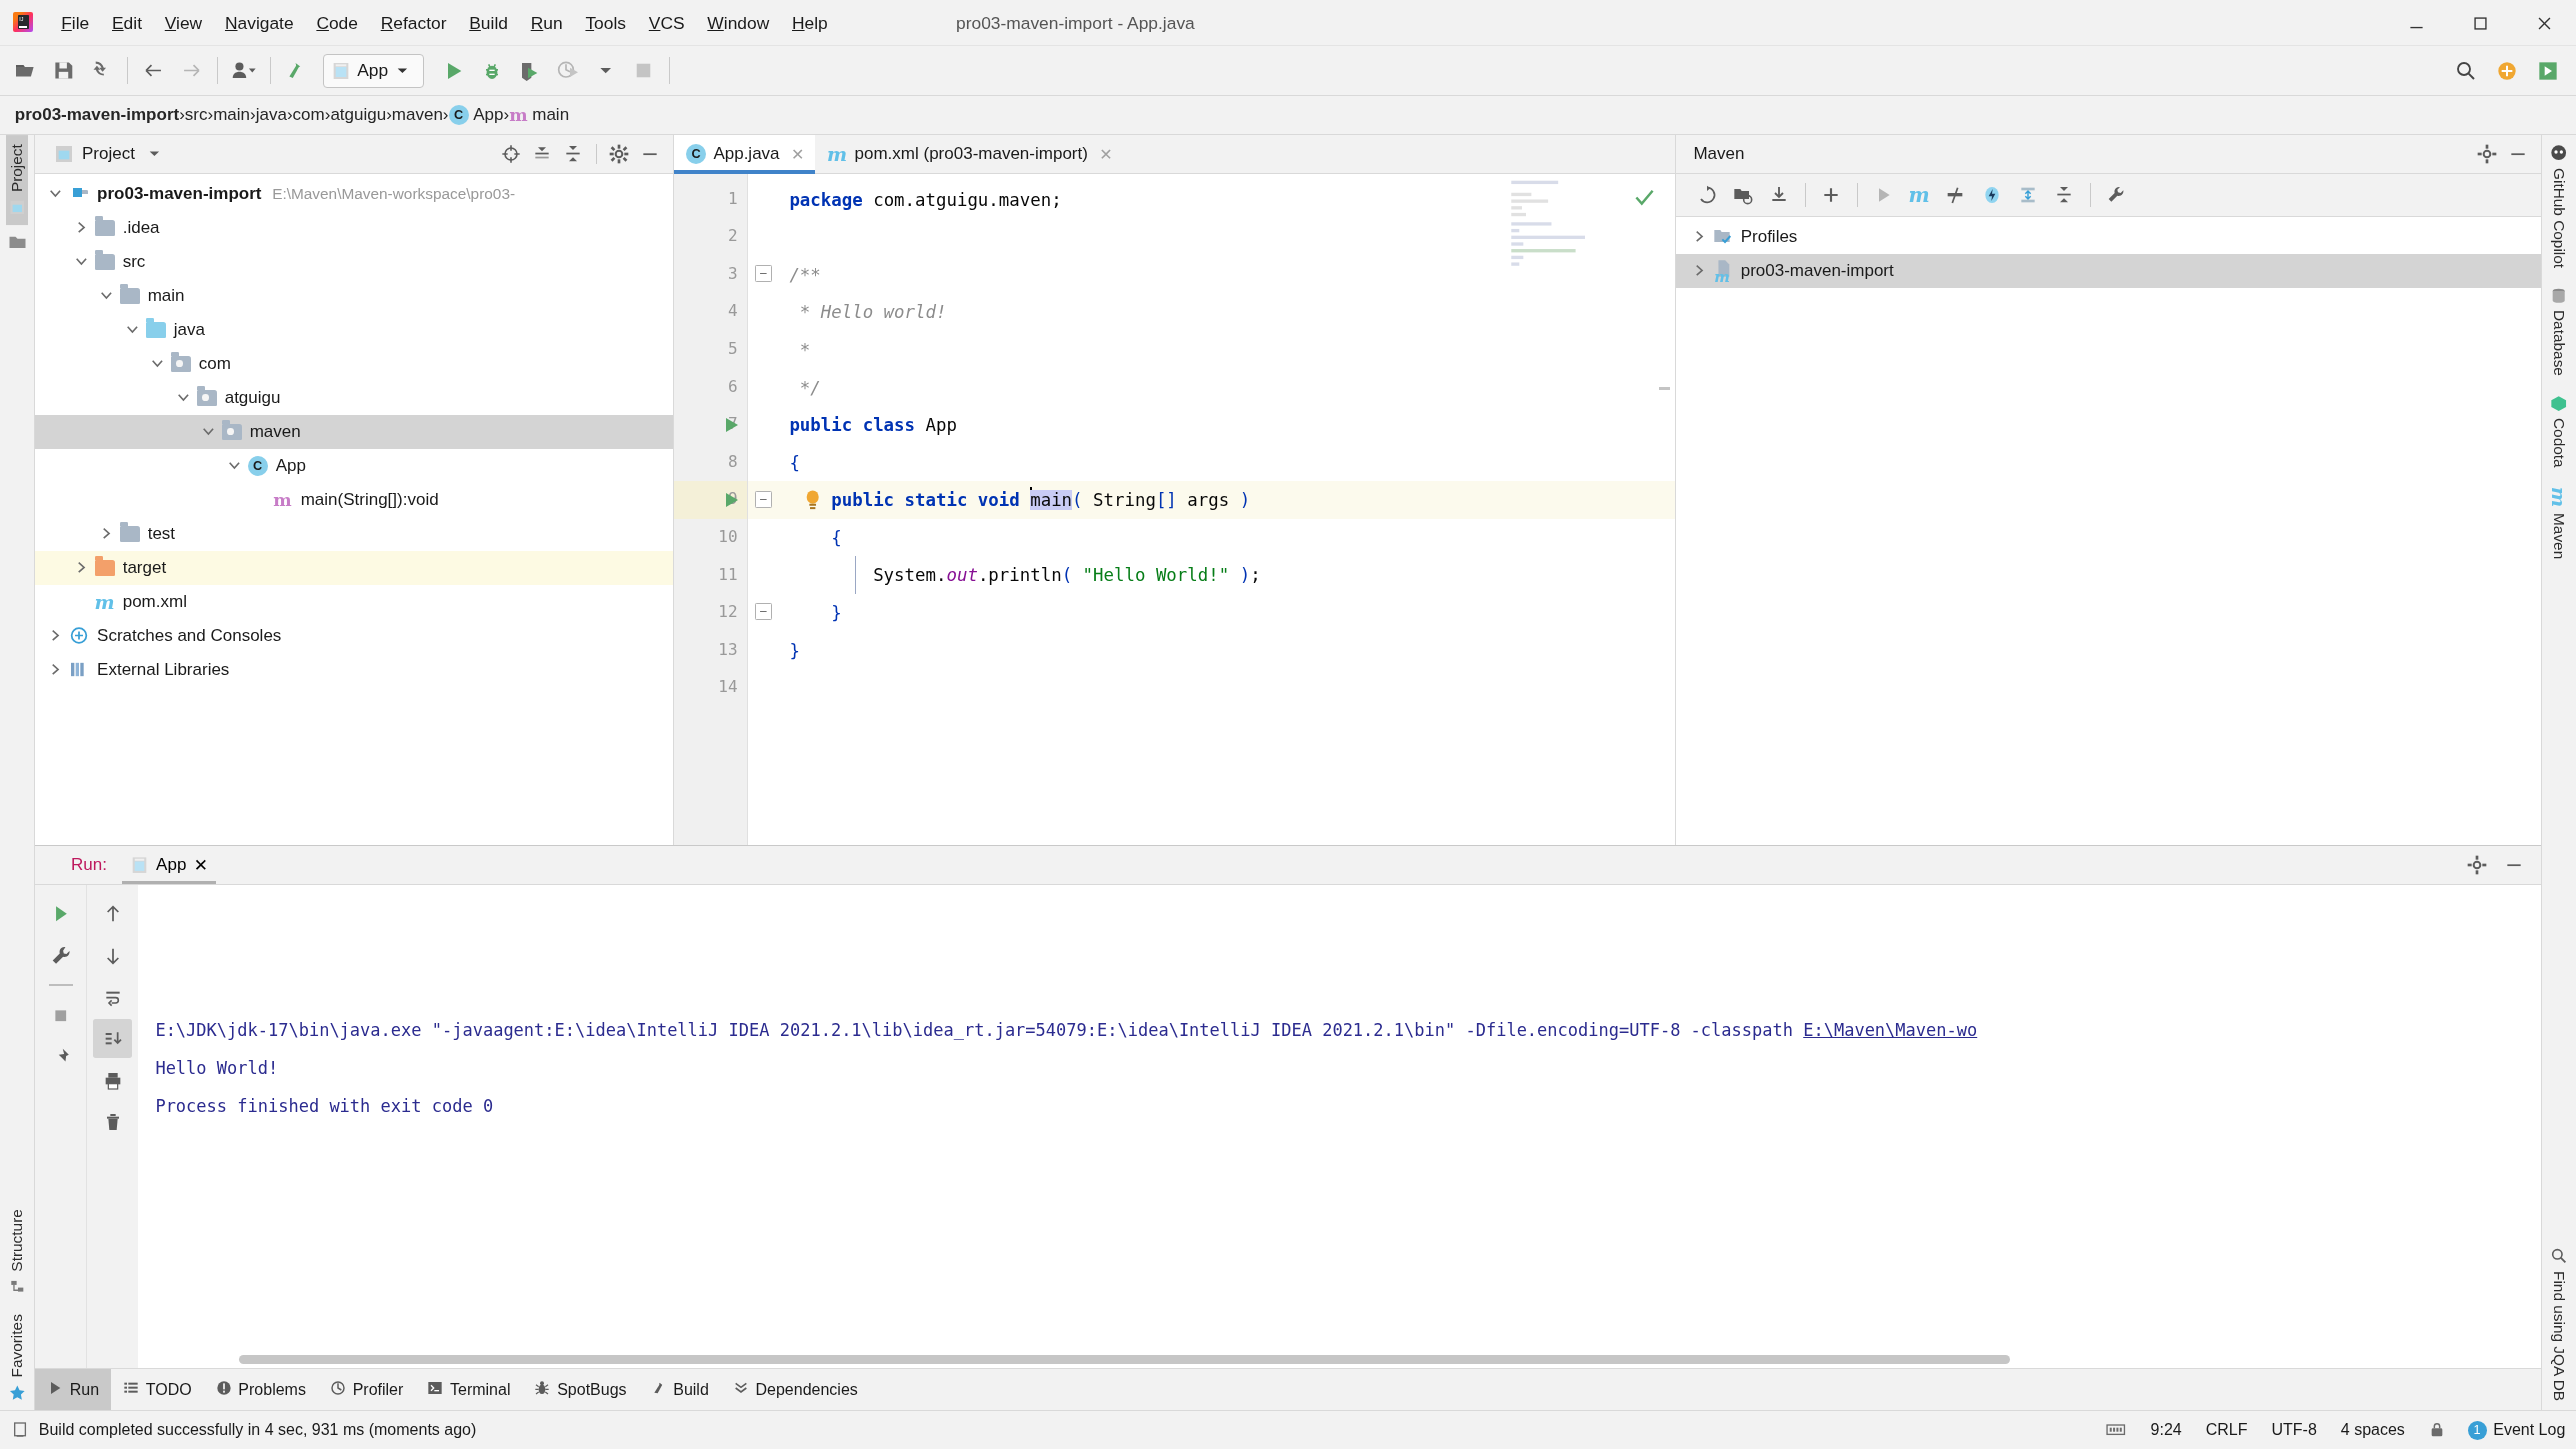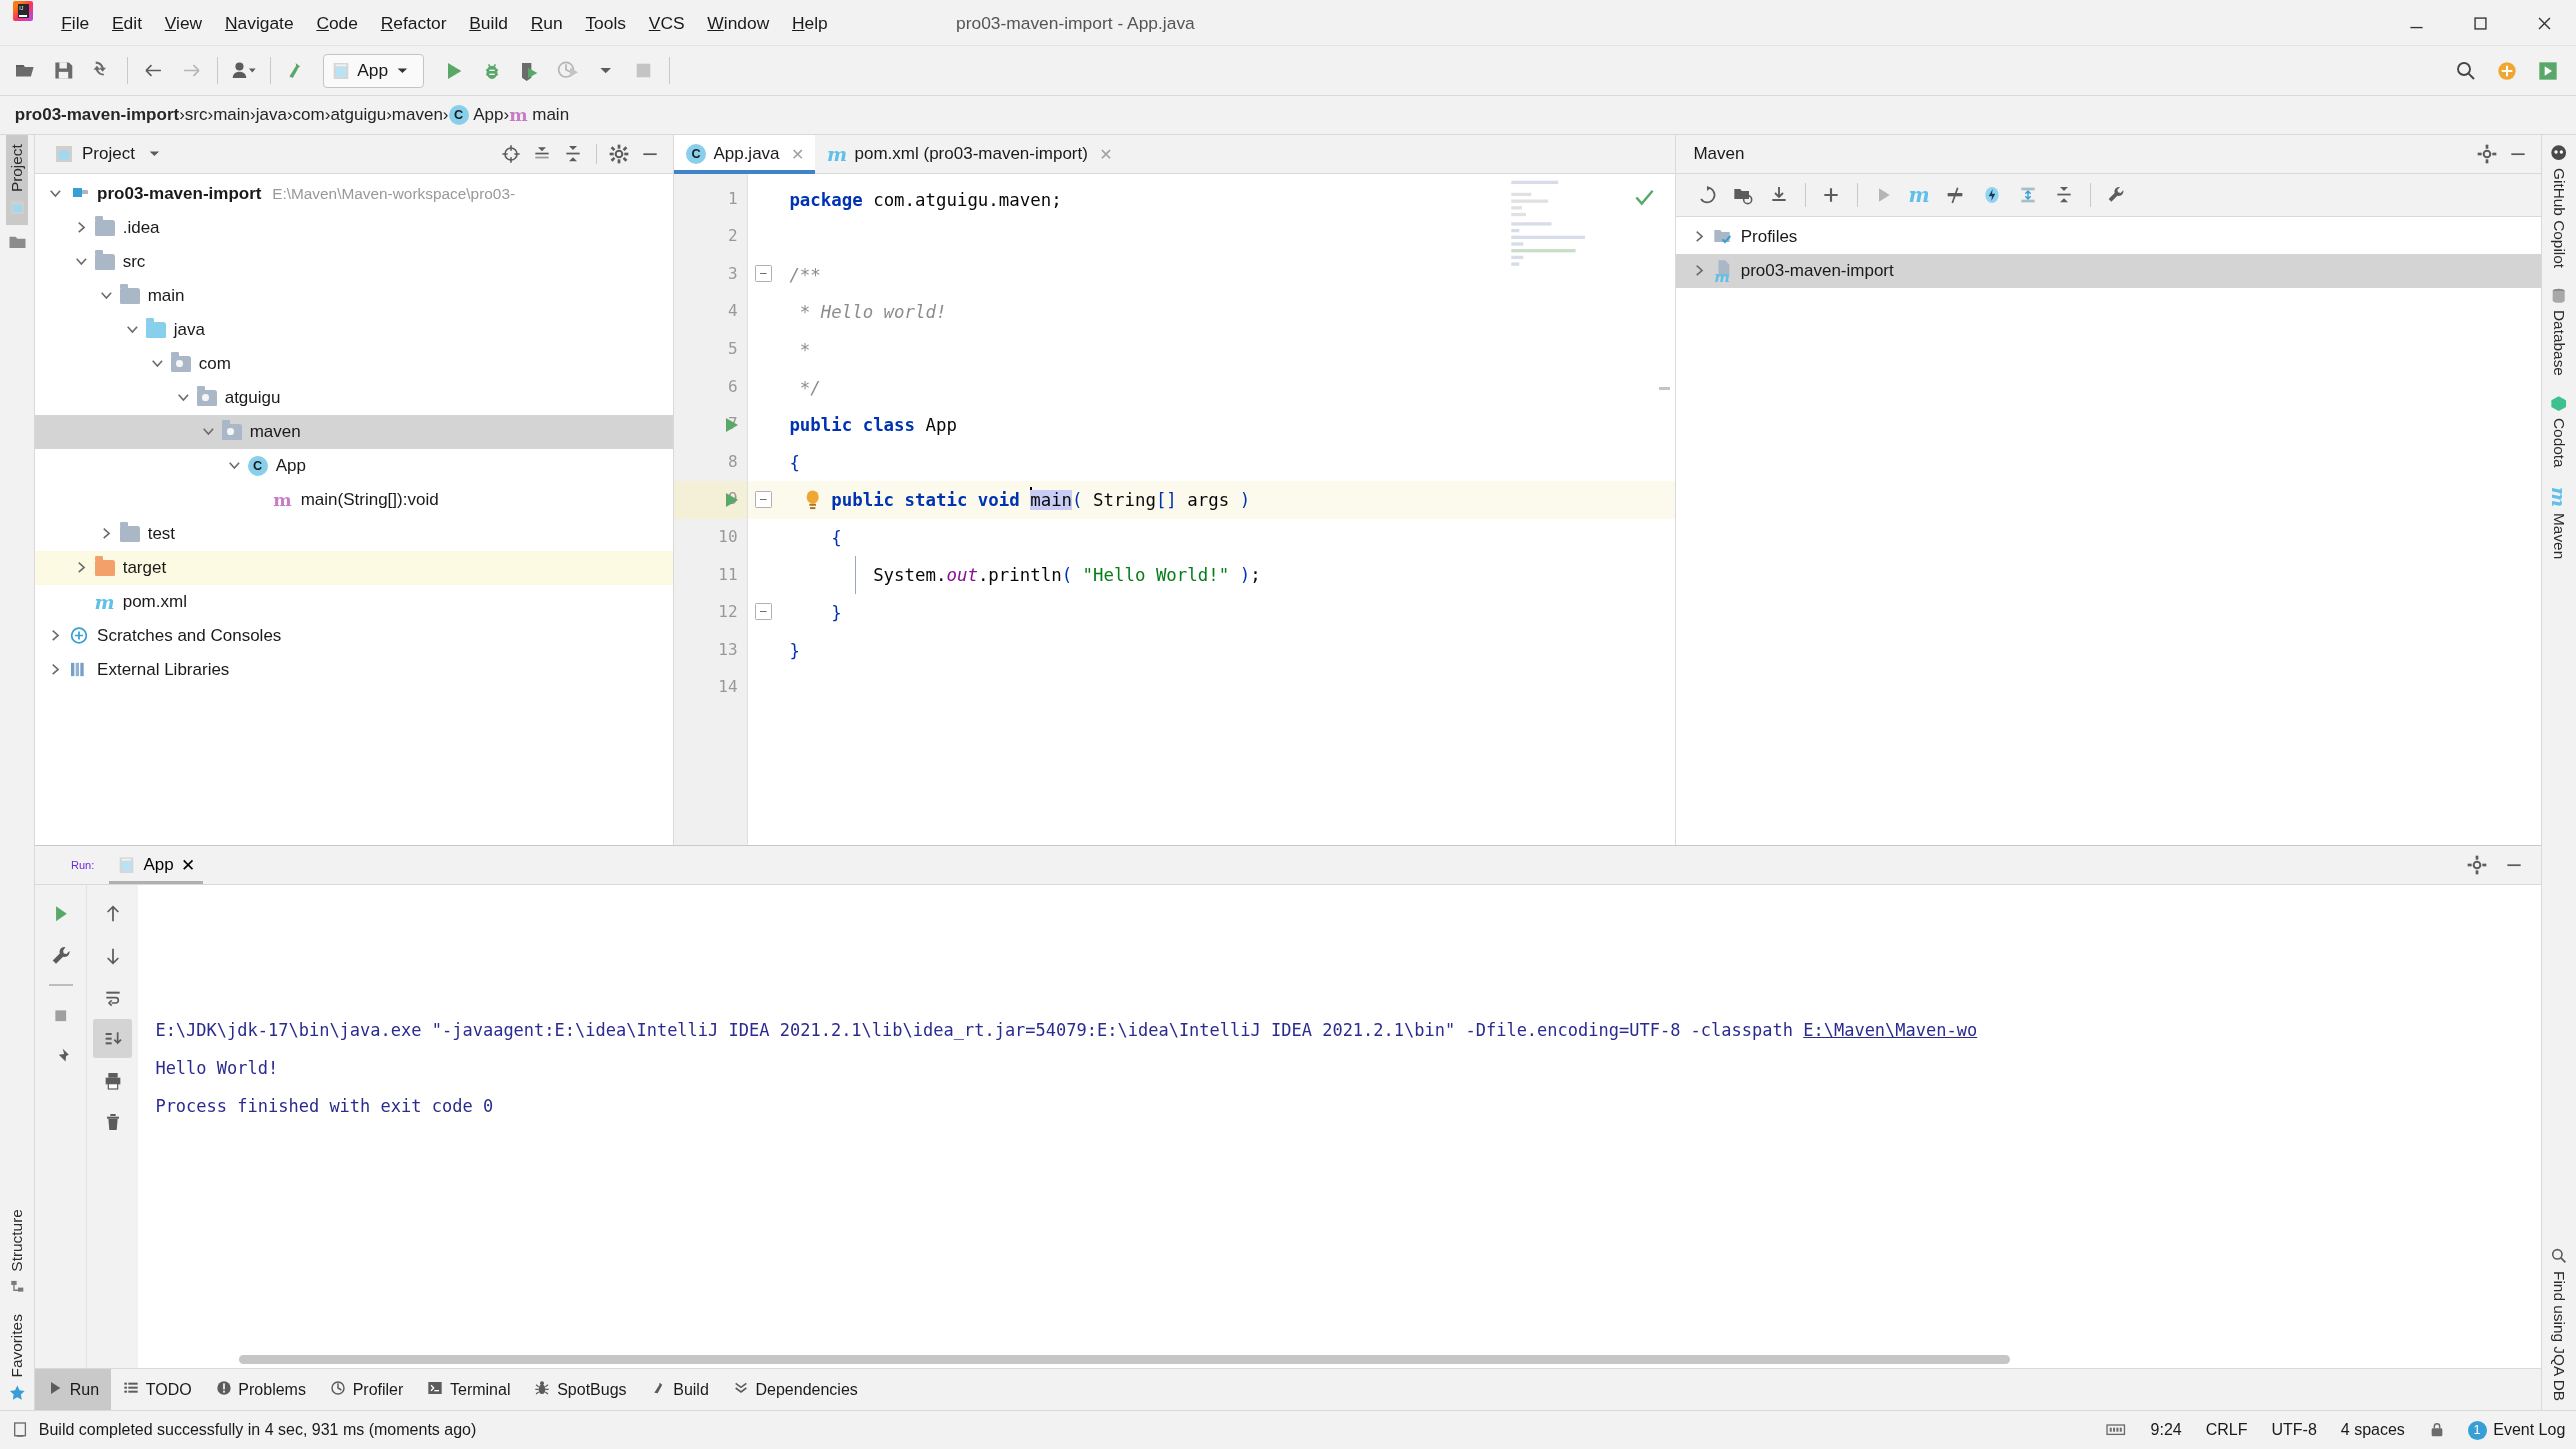--- a/index.html
+++ b/index.html
@@ -9,21 +9,21 @@
     font-family: "Liberation Sans", sans-serif;
     overflow: hidden;
     -webkit-font-smoothing: antialiased;
   }
   .app { position: relative; width: 2576px; height: 1449px; display: flex; flex-direction: column; background:#f2f2f2; }
 
   
   .titlebar {
     height: 46px; flex: 0 0 46px;
     background: #f2f2f2;
-    display: flex; align-items: flex-start;
+    display: flex; align-items: center;
     border-bottom: 0.7px solid #e4e4e4;
     position: relative;
   }
   .ij-logo { width: 23px; height: 23px; margin-left: 12px; margin-right: 14.8px; position: relative; flex:0 0 auto;}
   .ij-logo .sq { position:absolute; width:20px; height:20px; left:1.3px; top:1.3px;
      background: linear-gradient(135deg,#f97a12 0%,#f97a12 22%,#fe315d 52%,#b24bf3 100%); border-radius:2px;}
   .ij-logo .inner { position:absolute; left:6px; top:4px; width:10.7px; height:14px; background:#27282c; border-radius:0.7px;}
   .ij-logo .inner:after{content:"IJ"; position:absolute; color:#fff; font-size:5.4px; left:1.3px; top:0.7px; font-family:"Liberation Sans",sans-serif;}
   .ij-logo .bar { position:absolute; left:7.4px; top:14.8px; width:7.4px; height:2px; background:#fff;}
 
@@ -145,21 +145,21 @@
   .mv-head { height:39px; flex:0 0 39px; display:flex; align-items:center; background:#f2f2f2; padding:0 8px 0 17.4px; border-bottom:0.7px solid #d9d9d9;}
   .mv-head .title{font-size:17px;color:#1a1a1a;}
   .mv-toolbar{height:43px;flex:0 0 43px;display:flex;align-items:center;background:#f2f2f2;border-bottom:0.7px solid #d9d9d9;padding-left:13.4px;gap:1.3px;}
   .mv-btn{width:35px;height:35px;display:flex;align-items:center;justify-content:center;border-radius:2.7px;}
   .mv-sep{width:0.7px;height:24px;background:#c9c9c9;margin:0 6.7px;}
   .mv-tree{flex:1 1 auto;background:#fff;padding-top:2.7px;}
 
   
   .run-panel { height:523px; flex:0 0 523px; display:flex; flex-direction:column; background:#fff; border-top:0.7px solid #c9c9c9;}
   .run-head{height:39px;flex:0 0 39px;display:flex;align-items:center;background:#f2f2f2;border-bottom:0.7px solid #d9d9d9;padding-left:36px; position:relative;}
-  .run-head .lbl{font-size:11px;color:#6d28d9;margin-right:14.8px;}
+  .run-head .lbl{font-size:17px;color:#be185d;margin-right:14.8px;}
   .run-tab{display:flex;align-items:center;gap:7.4px;font-size:17px;padding:0 8px;height:100%;position:relative;}
   .run-tab.active:after{content:"";position:absolute;left:0;right:0;bottom:0;height:3.4px;background:#b0b0b0;}
   .run-body{flex:1 1 auto;display:flex;min-height:0;}
   .run-rail{width:52px;flex:0 0 52px;background:#f2f2f2;display:flex;flex-direction:column;align-items:center;padding-top:9.4px;gap:2.7px;border-right:0.7px solid #e2e2e2;}
   .run-rail2{width:51px;flex:0 0 51px;background:#f2f2f2;display:flex;flex-direction:column;align-items:center;padding-top:9.4px;gap:2.7px;}
   .rr-btn{width:39px;height:39px;display:flex;align-items:center;justify-content:center;border-radius:2.7px;}
   .rr-btn.active{background:#d4d4d4;}
   .console{flex:1 1 auto;background:#fff;padding:12px 0 0 17.4px;overflow:hidden;position:relative;
     font-family:"DejaVu Sans Mono","Liberation Mono",monospace;font-size:17px;color:#2b2b8f;line-height:38px;white-space:pre;}
   .console a{color:#2b2b8f;text-decoration:underline;}

